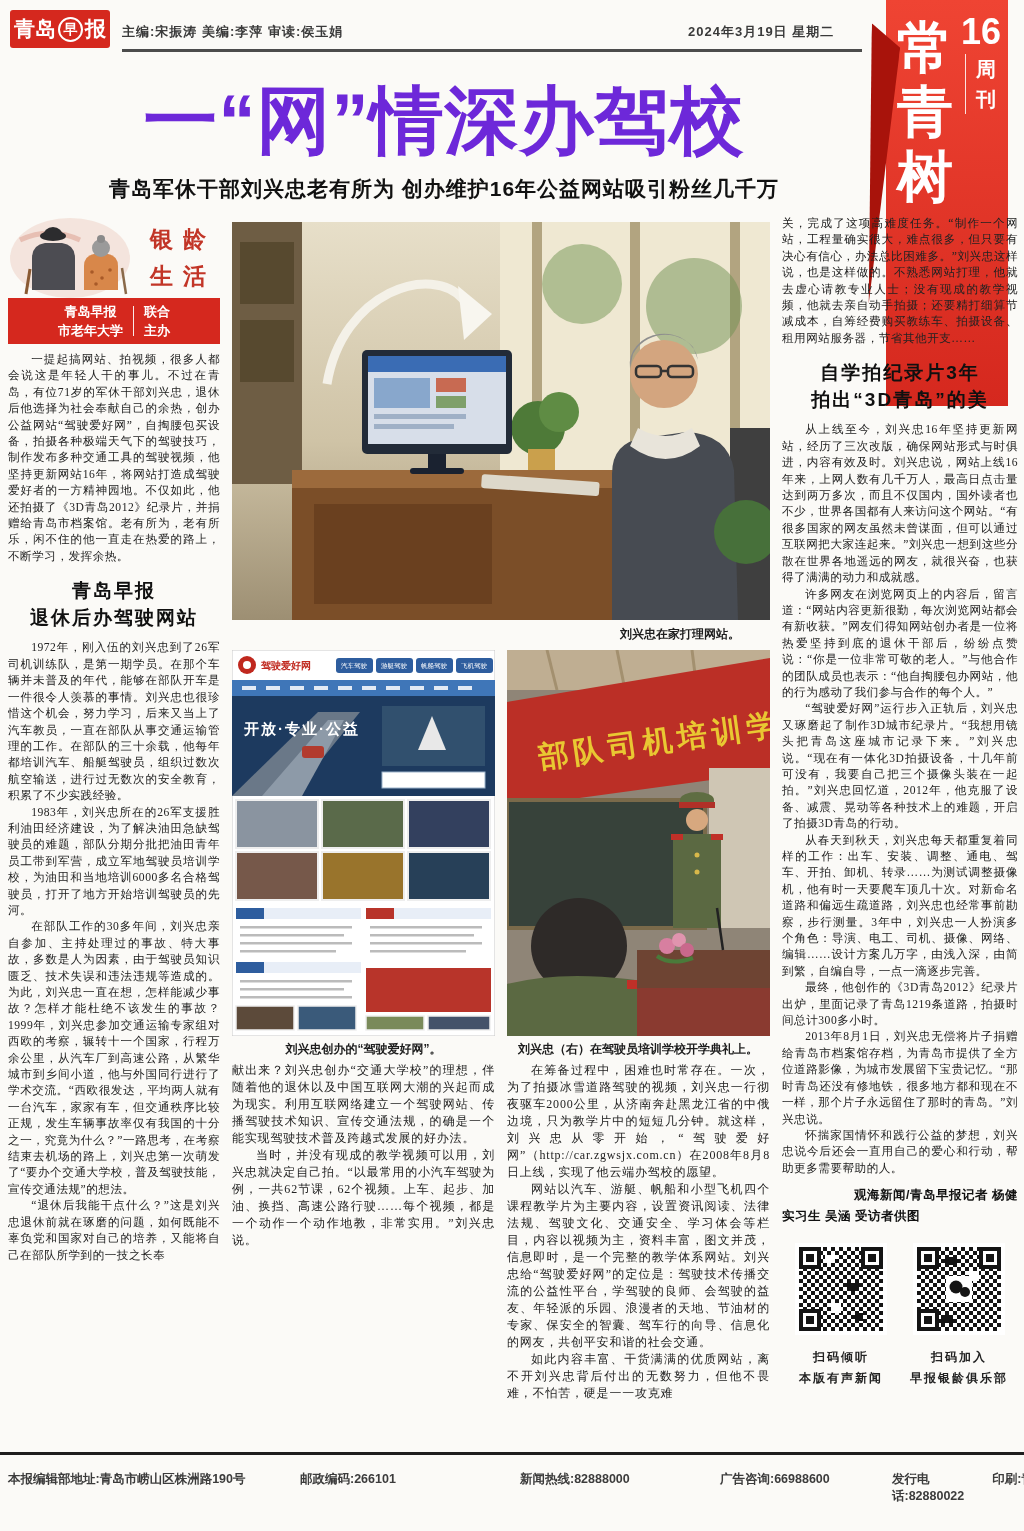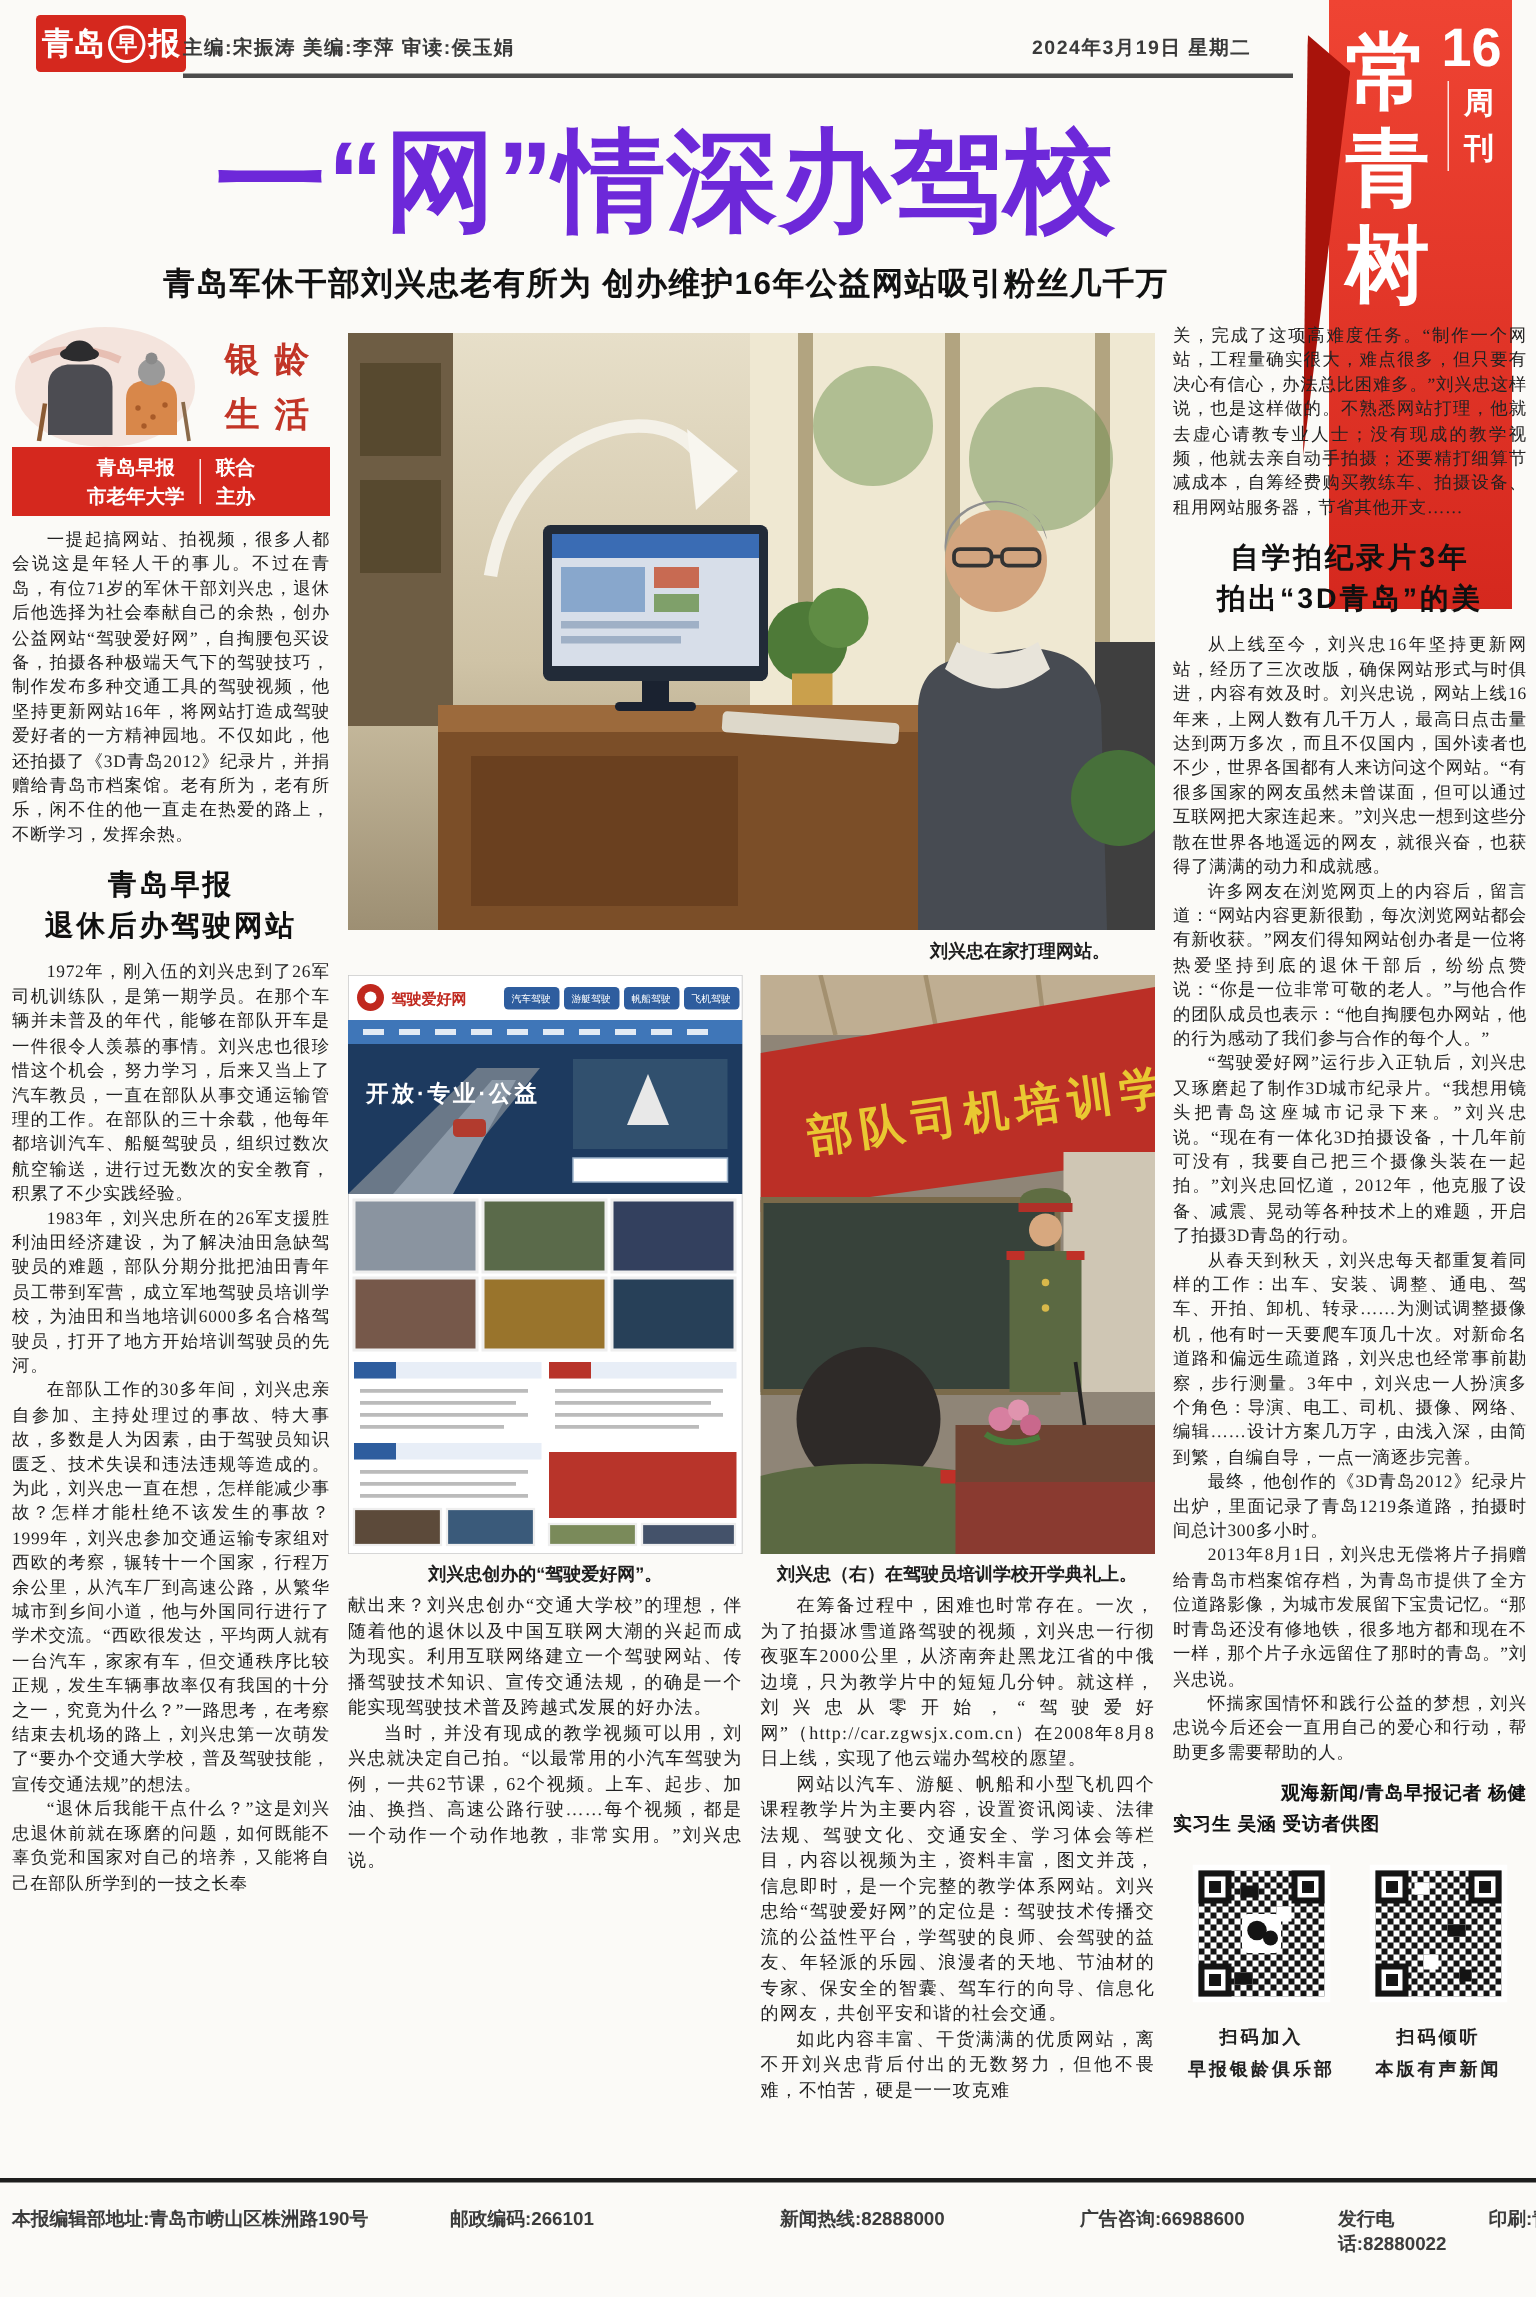--- a/index.html
+++ b/index.html
@@ -1,20 +1,20 @@
 <!DOCTYPE html>
 <html><head>
 <meta charset="utf-8">
 <style>
   html,body{margin:0;padding:0;background:#e8e6e1;}
   .page{position:relative;width:1024px;height:1531px;margin:0 auto;background:#fbfaf7;
         font-family:"Liberation Serif","DejaVu Serif",serif;color:#262626;overflow:hidden;}
 
   
-  .logo-box{position:absolute;left:24px;top:10px;width:100px;height:38px;background:#d5281e;
+  .logo-box{position:absolute;left:10px;top:10px;width:100px;height:38px;background:#d5281e;
             color:#fff;display:flex;align-items:center;justify-content:center;gap:2px;
             font-family:"Liberation Sans",sans-serif;font-weight:bold;font-size:21px;border-radius:3px;}
   .logo-circle{display:inline-flex;width:21px;height:21px;border:2px solid #fff;border-radius:50%;
                align-items:center;justify-content:center;font-size:14px;line-height:1;}
   .editors{position:absolute;left:122px;top:23px;font-size:13px;font-weight:bold;color:#3a3a3a;
            font-family:"Liberation Sans",sans-serif;letter-spacing:1px;}
   .dateline{position:absolute;left:688px;top:23px;font-size:13px;font-weight:bold;color:#3a3a3a;
             font-family:"Liberation Sans",sans-serif;letter-spacing:1px;}
   .toprule{position:absolute;left:122px;top:49px;width:740px;height:3px;background:#4c4c4c;}
 
@@ -364,60 +364,20 @@
       <p>怀揣家国情怀和践行公益的梦想，刘兴忠说今后还会一直用自己的爱心和行动，帮助更多需要帮助的人。</p>
     </div>
     <div class="byline">
       <div class="l1">观海新闻/青岛早报记者 杨健</div>
       <div class="l2">实习生 吴涵 受访者供图</div>
     </div>
     <div class="qrs">
       <div class="qr">
         <svg width="92" height="92" viewBox="0 0 92 92">
           <defs>
-              <pattern id="qrp2" width="8" height="8" patternUnits="userSpaceOnUse">
-            <rect width="8" height="8" fill="#fff"></rect>
-                <rect x="4" width="4" height="4" fill="#141414"></rect>
-            <rect y="4" width="4" height="4" fill="#141414"></rect>
-              </pattern>
-            </defs>
-          <rect width="92" height="92" fill="#fff"></rect>
-          <rect x="4" y="4" width="84" height="84" fill="url(#qrp2)"></rect>
-          <rect x="32" y="14" width="12" height="8" fill="#141414"></rect>
-            <rect x="56" y="28" width="10" height="10" fill="#fff"></rect>
-          <rect x="28" y="72" width="12" height="8" fill="#141414"></rect>
-          <g>
-              <rect x="4" y="4" width="22" height="22" fill="#141414"></rect>
-              <rect x="8" y="8" width="14" height="14" fill="#fff"></rect>
-              <rect x="11" y="11" width="8" height="8" fill="#141414"></rect>
-            </g>
-          <g>
-              <rect x="66" y="4" width="22" height="22" fill="#141414"></rect>
-              <rect x="70" y="8" width="14" height="14" fill="#fff"></rect>
-              <rect x="73" y="11" width="8" height="8" fill="#141414"></rect>
-            </g>
-          <g>
-              <rect x="4" y="66" width="22" height="22" fill="#141414"></rect>
-              <rect x="8" y="70" width="14" height="14" fill="#fff"></rect>
-              <rect x="11" y="73" width="8" height="8" fill="#141414"></rect>
-            </g>
-          <g>
-            <rect x="33" y="33" width="26" height="26" rx="4" fill="#fff"></rect>
-            <circle cx="43" cy="44" r="6.5" fill="#141414"></circle>
-              <circle cx="52" cy="49" r="5" fill="#141414"></circle>
-          </g>
-        </svg>
-        <div class="qr-cap">
-          <div>扫码加入</div>
-          <div>早报银龄俱乐部</div>
-        </div>
-      </div>
-      <div class="qr">
-        <svg width="92" height="92" viewBox="0 0 92 92">
-          <defs>
               <pattern id="qrp1" width="8" height="8" patternUnits="userSpaceOnUse">
             <rect width="8" height="8" fill="#fff"></rect>
                 <rect width="4" height="4" fill="#141414"></rect>
             <rect x="4" y="4" width="4" height="4" fill="#141414"></rect>
               </pattern>
             </defs>
           <rect width="92" height="92" fill="#fff"></rect>
           <rect x="4" y="4" width="84" height="84" fill="url(#qrp1)"></rect>
           <rect x="30" y="12" width="10" height="8" fill="#fff"></rect>
             <rect x="52" y="40" width="12" height="8" fill="#141414"></rect>
@@ -437,20 +397,60 @@
               <rect x="4" y="66" width="22" height="22" fill="#141414"></rect>
               <rect x="8" y="70" width="14" height="14" fill="#fff"></rect>
               <rect x="11" y="73" width="8" height="8" fill="#141414"></rect>
             </g>
         </svg>
         <div class="qr-cap">
           <div>扫码倾听</div>
           <div>本版有声新闻</div>
         </div>
       </div>
+      <div class="qr">
+        <svg width="92" height="92" viewBox="0 0 92 92">
+          <defs>
+              <pattern id="qrp2" width="8" height="8" patternUnits="userSpaceOnUse">
+            <rect width="8" height="8" fill="#fff"></rect>
+                <rect x="4" width="4" height="4" fill="#141414"></rect>
+            <rect y="4" width="4" height="4" fill="#141414"></rect>
+              </pattern>
+            </defs>
+          <rect width="92" height="92" fill="#fff"></rect>
+          <rect x="4" y="4" width="84" height="84" fill="url(#qrp2)"></rect>
+          <rect x="32" y="14" width="12" height="8" fill="#141414"></rect>
+            <rect x="56" y="28" width="10" height="10" fill="#fff"></rect>
+          <rect x="28" y="72" width="12" height="8" fill="#141414"></rect>
+          <g>
+              <rect x="4" y="4" width="22" height="22" fill="#141414"></rect>
+              <rect x="8" y="8" width="14" height="14" fill="#fff"></rect>
+              <rect x="11" y="11" width="8" height="8" fill="#141414"></rect>
+            </g>
+          <g>
+              <rect x="66" y="4" width="22" height="22" fill="#141414"></rect>
+              <rect x="70" y="8" width="14" height="14" fill="#fff"></rect>
+              <rect x="73" y="11" width="8" height="8" fill="#141414"></rect>
+            </g>
+          <g>
+              <rect x="4" y="66" width="22" height="22" fill="#141414"></rect>
+              <rect x="8" y="70" width="14" height="14" fill="#fff"></rect>
+              <rect x="11" y="73" width="8" height="8" fill="#141414"></rect>
+            </g>
+          <g>
+            <rect x="33" y="33" width="26" height="26" rx="4" fill="#fff"></rect>
+            <circle cx="43" cy="44" r="6.5" fill="#141414"></circle>
+              <circle cx="52" cy="49" r="5" fill="#141414"></circle>
+          </g>
+        </svg>
+        <div class="qr-cap">
+          <div>扫码加入</div>
+          <div>早报银龄俱乐部</div>
+        </div>
+      </div>
     </div>
   </div>
 
   <div class="footer">
     <div class="footer-rule"></div>
     <div class="footer-rows">
       <div class="frow">
         <span class="f1">本报编辑部地址:青岛市崂山区株洲路190号</span>
         <span class="f2">邮政编码:266101</span>
         <span class="f3">新闻热线:82888000</span>

